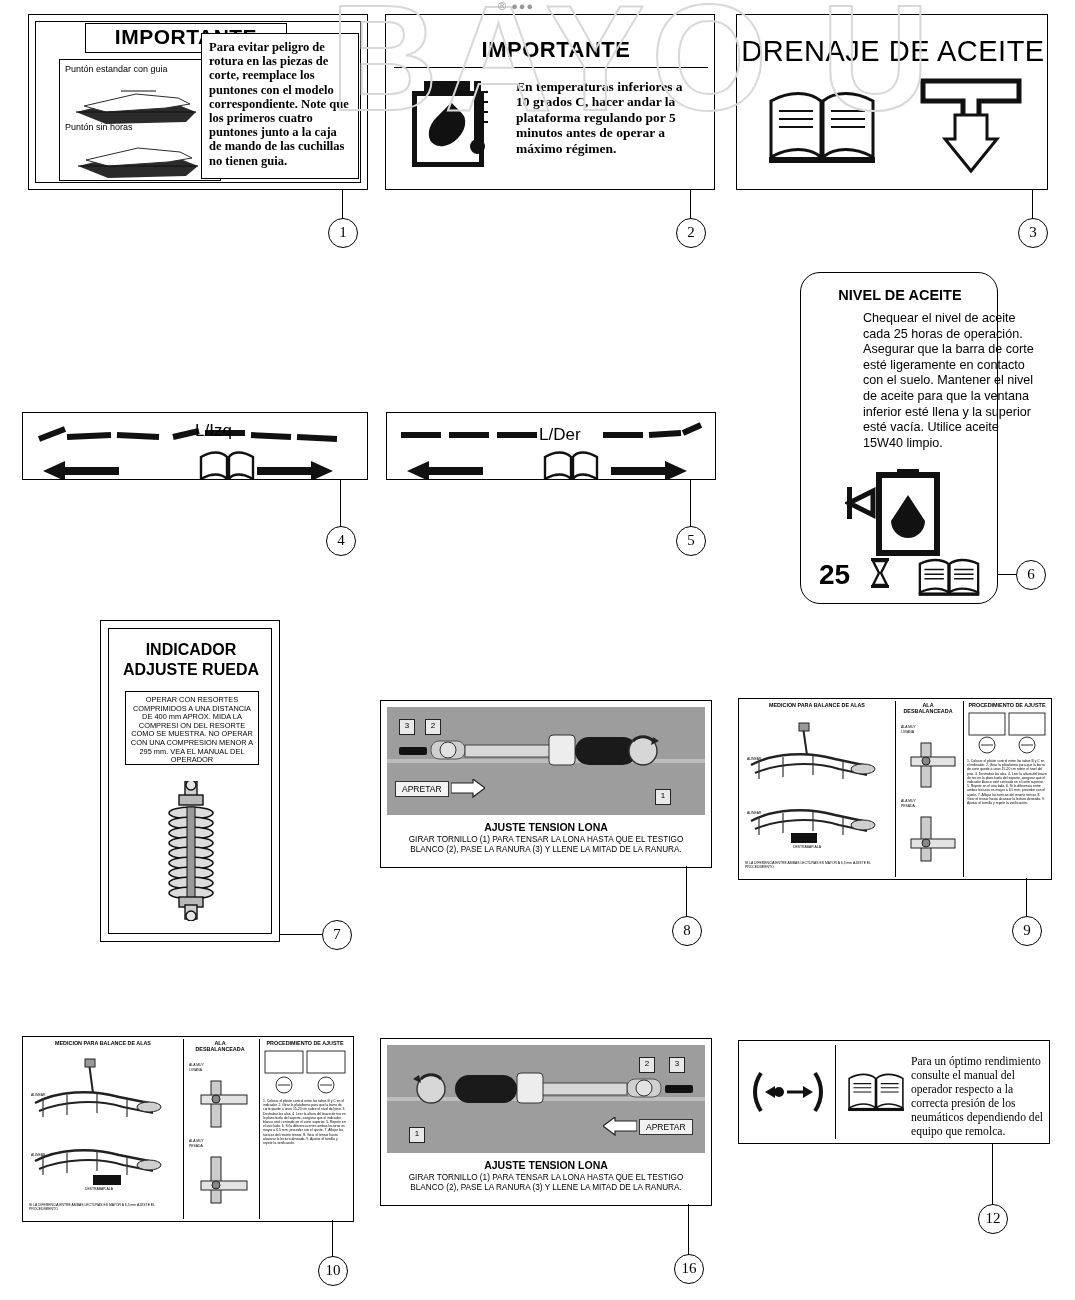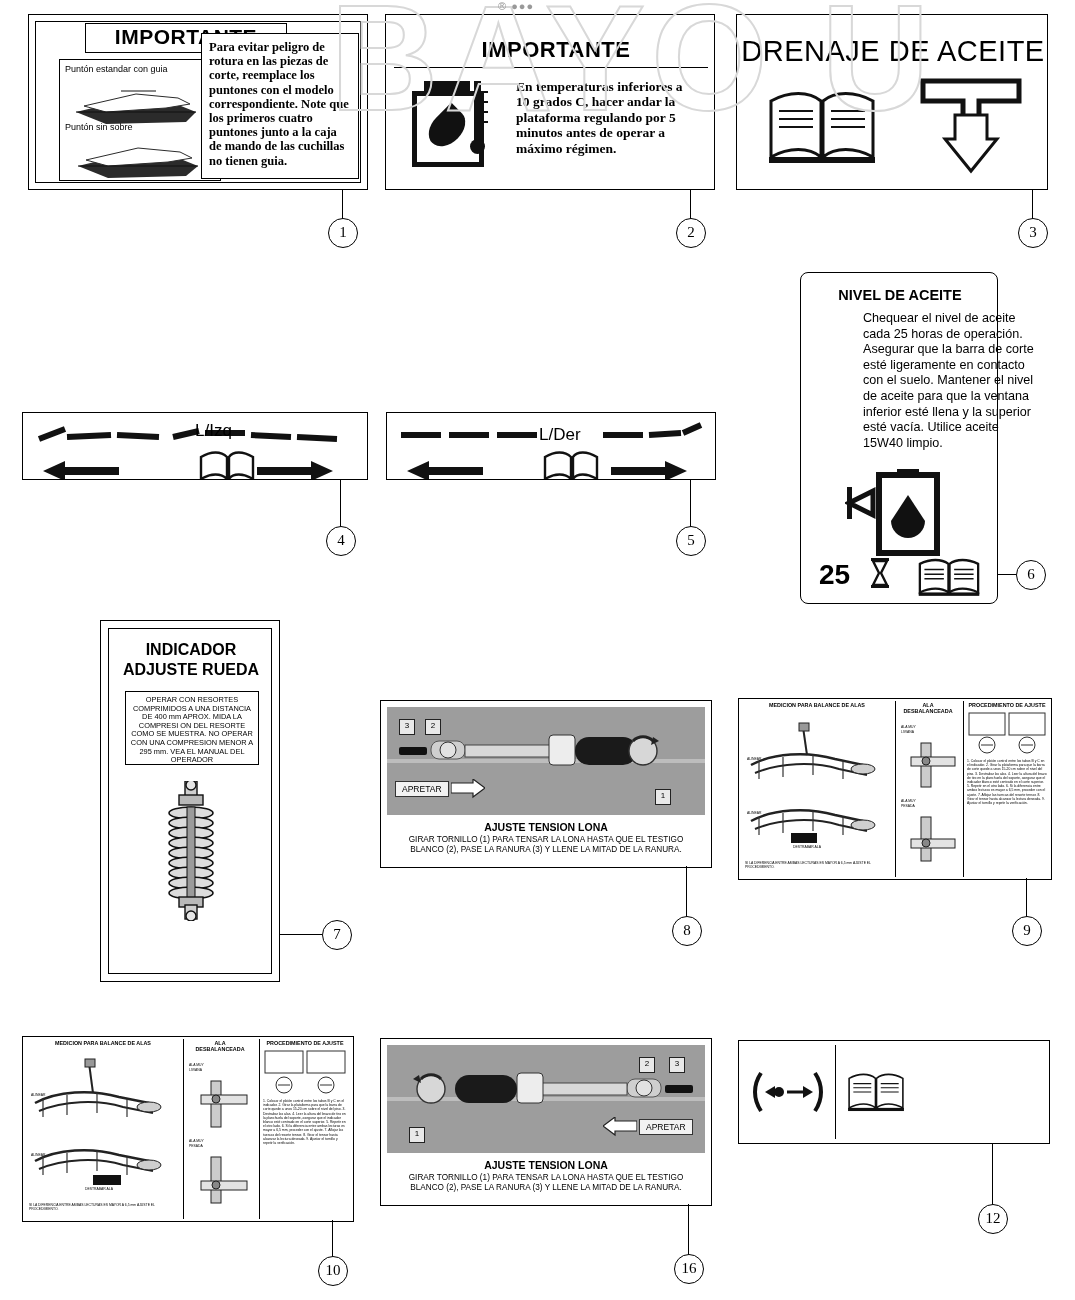--- a/index.html
+++ b/index.html
@@ -93,29 +93,29 @@
 
   
   .bookicon svg{display:block;}
 
   
   #d4{left:22px;top:412px;width:346px;height:68px;}
   #d5{left:386px;top:412px;width:330px;height:68px;}
   .bar-label{position:absolute;font-size:17px;font-family:"Liberation Sans", sans-serif;}
 
   
-  #d6{left:800px;top:272px;width:198px;height:332px;border-radius:8px;border:1.6px solid #000;}
+  #d6{left:800px;top:272px;width:198px;height:332px;border-radius:20px;border:1.6px solid #000;}
   #d6 .title{position:absolute;left:0;top:14px;width:198px;text-align:center;font-weight:bold;font-size:14.5px;}
   #d6 .body{position:absolute;left:14px;top:38px;width:172px;font-size:12.6px;line-height:15.6px;margin-left:48px;}
   #d6 .tank{position:absolute;left:44px;top:196px;width:100px;height:84px;}
   #d6 .num{position:absolute;left:18px;top:286px;font-size:28px;font-weight:bold;}
   #d6 .bk{position:absolute;left:116px;top:284px;}
 
   
-  #d7{left:100px;top:620px;width:180px;height:362px;}
+  #d7{left:100px;top:620px;width:180px;height:322px;}
   #d7 .inner{position:absolute;left:7px;top:7px;right:7px;bottom:7px;border:1.1px solid #000;}
   #d7 .t1{position:absolute;left:0;top:20px;width:180px;text-align:center;font-weight:bold;font-size:16px;}
   #d7 .t2{position:absolute;left:0;top:40px;width:180px;text-align:center;font-weight:bold;font-size:16px;}
   #d7 .box{position:absolute;left:24px;top:70px;width:132px;height:72px;border:1.1px solid #000;}
   #d7 .box p{margin:0;padding:4px 4px;font-size:7.4px;line-height:8.6px;text-align:center;}
   #d7 .spring{position:absolute;left:60px;top:160px;width:60px;height:140px;}
 
   
   .lona{position:absolute;border:1.3px solid #000;background:#fff;}
   #d8{left:380px;top:700px;width:330px;height:166px;}
@@ -147,21 +147,21 @@
 <div class="stage">
 
   <div class="watermark">BAYO U</div>
   <div class="wm-small">® ●●●</div>
 
   <div class="decal" id="d1">
     <div class="inner"></div>
     <div class="title">IMPORTANTE</div>
     <div class="lcol">
       <div class="lab lab1">Puntón estandar con guia</div>
-      <div class="lab lab2">Puntón sin sobre</div>
+      <div class="lab lab2">Puntón sin horas</div>
       <svg width="150" height="50" viewBox="0 0 150 50" style="position:absolute;left:6px;top:22px;">
         <polygon points="10,30 60,18 110,22 130,30 120,40 40,42" fill="#2b2b2b"></polygon>
         <polygon points="18,24 70,12 112,16 124,22 100,26 40,30" fill="#ffffff" stroke="#2b2b2b" stroke-width="1"></polygon>
         <path d="M10,30 L130,30" stroke="#111" stroke-width="1.2" fill="none"></path>
         <path d="M55,9 L90,9" stroke="#111" stroke-width="1" fill="none"></path>
       </svg>
       <svg width="150" height="46" viewBox="0 0 150 46" style="position:absolute;left:6px;top:78px;">
         <polygon points="12,28 62,16 112,20 132,28 120,38 42,40" fill="#2b2b2b"></polygon>
         <polygon points="20,22 72,10 114,14 126,20 102,24 42,28" fill="#ffffff" stroke="#2b2b2b" stroke-width="1"></polygon>
         <path d="M12,28 L132,28" stroke="#111" stroke-width="1.2" fill="none"></path>
@@ -482,17 +482,18 @@
       </svg>
     </div>
     <div class="bk bookicon">
       <svg width="58" height="56" viewBox="0 0 110 80">
         <path d="M4,16 C22,6 42,6 54,16 L54,72 C42,62 22,62 4,72 Z" fill="#fff" stroke="#111" stroke-width="3"></path>
         <path d="M106,16 C88,6 68,6 56,16 L56,72 C68,62 88,62 106,72 Z" fill="#fff" stroke="#111" stroke-width="3"></path>
         <path d="M12,26 L46,26 M12,34 L46,34 M12,42 L46,42 M64,26 L98,26 M64,34 L98,34 M64,42 L98,42" stroke="#111" stroke-width="2"></path>
         <rect x="2" y="72" width="106" height="6" fill="#111"></rect>
       </svg>
     </div>
+    <div class="txt">Para un óptimo rendimiento consulte el manual del operador respecto a la correcta presión de los neumáticos dependiendo del equipo que remolca.</div>
   </div>
   <div class="leader v" style="left:992px;top:1144px;height:62px;"></div>
   <div class="callout" style="left:978px;top:1204px;text-align:center;">12</div>
 
 </div>
 
 </body></html>

